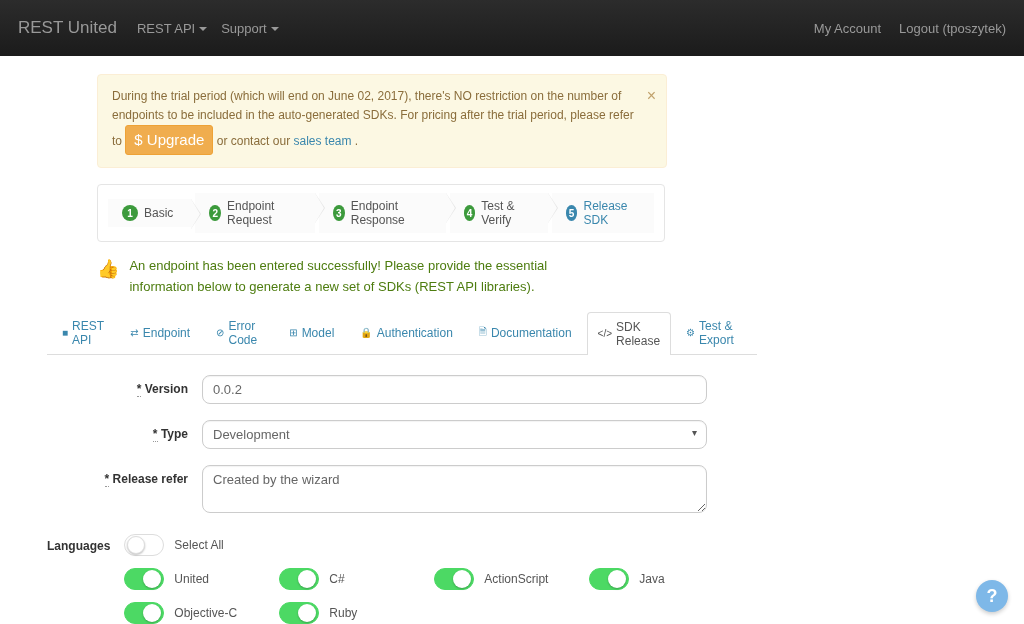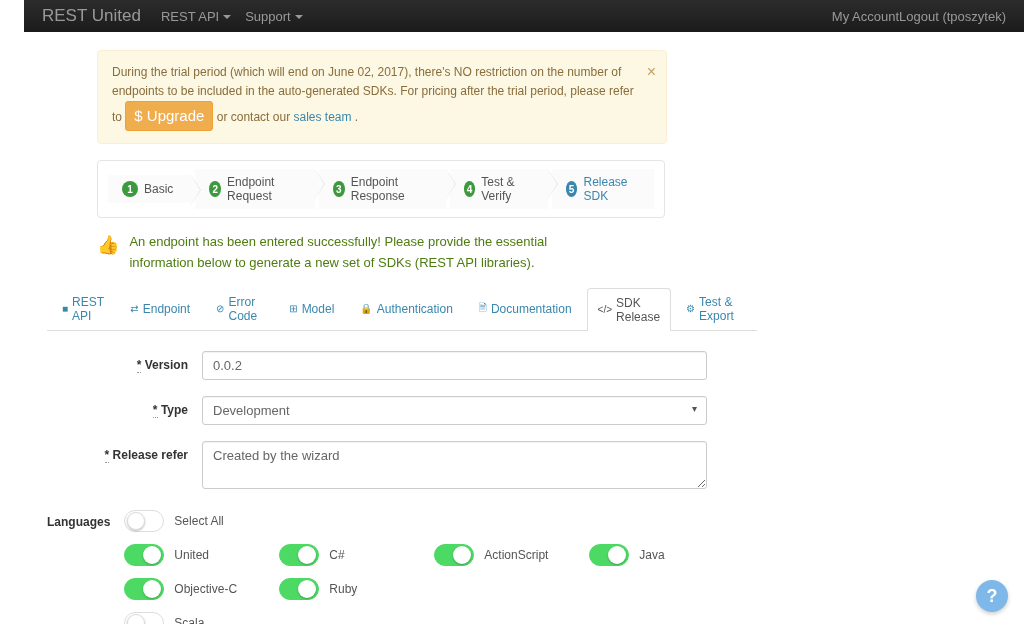--- a/index.html
+++ b/index.html
@@ -1,20 +1,20 @@
 <!DOCTYPE html>
 <html><head>
 <meta charset="utf-8">
 <style>
   * { box-sizing: border-box; margin: 0; padding: 0; }
   body { font-family: "Helvetica Neue", Helvetica, Arial, sans-serif; font-size: 13px; color: #333; background: #fff; }
-  .navbar { background: linear-gradient(#2c2c2c,#1b1b1b); height: 32px; display: flex; align-items: center; padding: 0 18px; color: #bbb; margin-left: 24px; }
+  .navbar { background: linear-gradient(#2c2c2c,#1b1b1b); height: 56px; display: flex; align-items: center; padding: 0 18px; color: #bbb; }
   .navbar .brand { color: #999; font-size: 17px; font-weight: 500; margin-right: 20px; }
   .navbar .nav-left { display: flex; gap: 14px; align-items: center; }
-  .navbar .nav-right { margin-left: auto; display: flex; align-items: flex-start; }
+  .navbar .nav-right { margin-left: auto; display: flex; gap: 18px; align-items: flex-start; }
   .navbar a { color: #999; text-decoration: none; font-size: 13px; cursor: pointer; }
   .caret { display:inline-block; width:0;height:0;border-left:4px solid transparent;border-right:4px solid transparent;border-top:4px solid #999;margin-left:4px;vertical-align:middle;}
   .container { width: 830px; margin: 18px auto 0 auto; }
   .alert { background: #fcf8e3; border: 1px solid #fbeed5; border-radius:4px; padding: 12px 28px 12px 14px; color: #8a6d3b; font-size:12px; line-height:1.6; position: relative; width: 570px; margin-bottom: 16px;}
   .alert .close { position:absolute; right:10px; top:8px; color:#c0a16b; font-size:16px; cursor:pointer; }
   .btn-upgrade { background:#f0ad4e; color:#fff; border:1px solid #eea236; border-radius:3px; padding:2px 8px; font-size:15px; display:inline-block;}
   .alert a.link { color:#3a87ad; text-decoration:none;}
   .steps { border:1px solid #e5e5e5; border-radius:4px; padding: 8px 10px; display:flex; gap:4px; align-items:center; margin-bottom: 14px; width:568px;}
   .step { position:relative; background:#fbfbfb; padding:6px 18px 6px 14px; font-size:12px; color:#555; display:flex; align-items:center; gap:6px;}
   .step::after { content:""; position:absolute; right:-9px; top:0; bottom:0; width:0; height:0; border-top:15px solid transparent; border-bottom:15px solid transparent; border-left:9px solid #fbfbfb; z-index:2;}
@@ -28,21 +28,21 @@
   .success-row .text { color:#4d7c0f; font-size:13px; line-height:1.55; max-width:470px;}
   .tabs-wrap { border-bottom:1px solid #ddd; display:flex; gap:4px; padding: 0 4px; width: 710px; margin-left: -50px;}
   .tab { padding:7px 10px; font-size:12px; color:#3a87ad; border:1px solid transparent; border-bottom:none; border-top-left-radius:4px; border-top-right-radius:4px; cursor:pointer; display:flex; align-items:center; gap:4px;}
   .tab.active { color:#555; border-color:#ddd; background:#fff; position:relative; top:1px; }
   .tab .ico { font-size:10px; }
   .form-area { padding: 20px 0 10px 0; width:680px; margin-left:-50px;}
   .form-row { display:flex; align-items:flex-start; margin-bottom:16px; }
   .form-label { width:155px; text-align:right; padding-right:14px; font-size:12px; font-weight:bold; color:#333; padding-top:7px;}
   .form-label .req { border-bottom:1px dotted #999; }
   .form-control { flex:1; }
-  .input, .select, .textarea { width:505px; border:1px solid #ccc; border-radius:3px; padding:6px 10px; font-size:13px; color:#666; font-family:inherit; box-shadow: inset 0 1px 1px rgba(0,0,0,0.05);}
+  .input, .select, .textarea { width:505px; border:1px solid #ccc; border-radius:8px; padding:6px 10px; font-size:13px; color:#666; font-family:inherit; box-shadow: inset 0 1px 1px rgba(0,0,0,0.05);}
   .select { appearance:none; background:#fff; position:relative;}
   .select-wrap { position:relative; width:505px;}
   .select-wrap::after { content:"▾"; position:absolute; right:10px; top:7px; color:#555; font-size:10px; pointer-events:none;}
   .textarea { height:48px; resize:vertical;}
   .langs { display:flex; flex-direction:column; gap:12px; padding-top:2px;}
   .lang-row { display:flex; gap:10px; align-items:center;}
   .lang-item { display:flex; align-items:center; gap:10px; width:145px;}
   .toggle { width:40px; height:22px; border-radius:11px; position:relative; cursor:pointer; border:1px solid #ddd;}
   .toggle .knob { position:absolute; width:18px; height:18px; border-radius:50%; background:#fff; top:1px; box-shadow:0 1px 2px rgba(0,0,0,0.25);}
   .toggle.on { background:#4cd964; border-color:#4cd964;}

